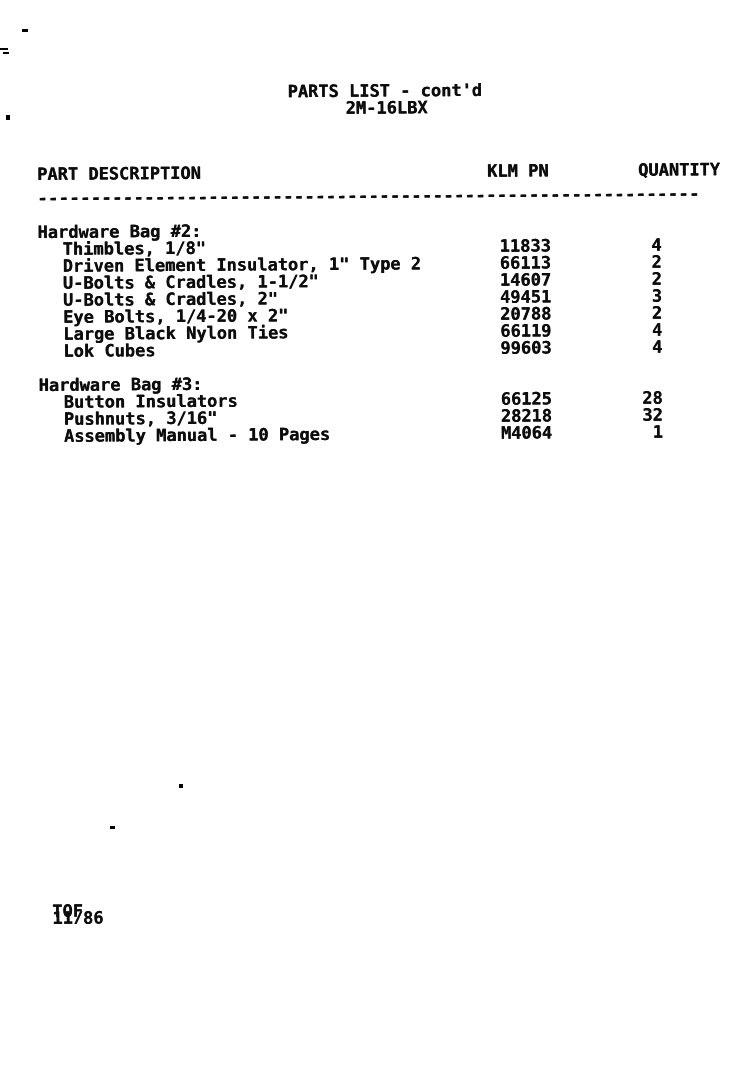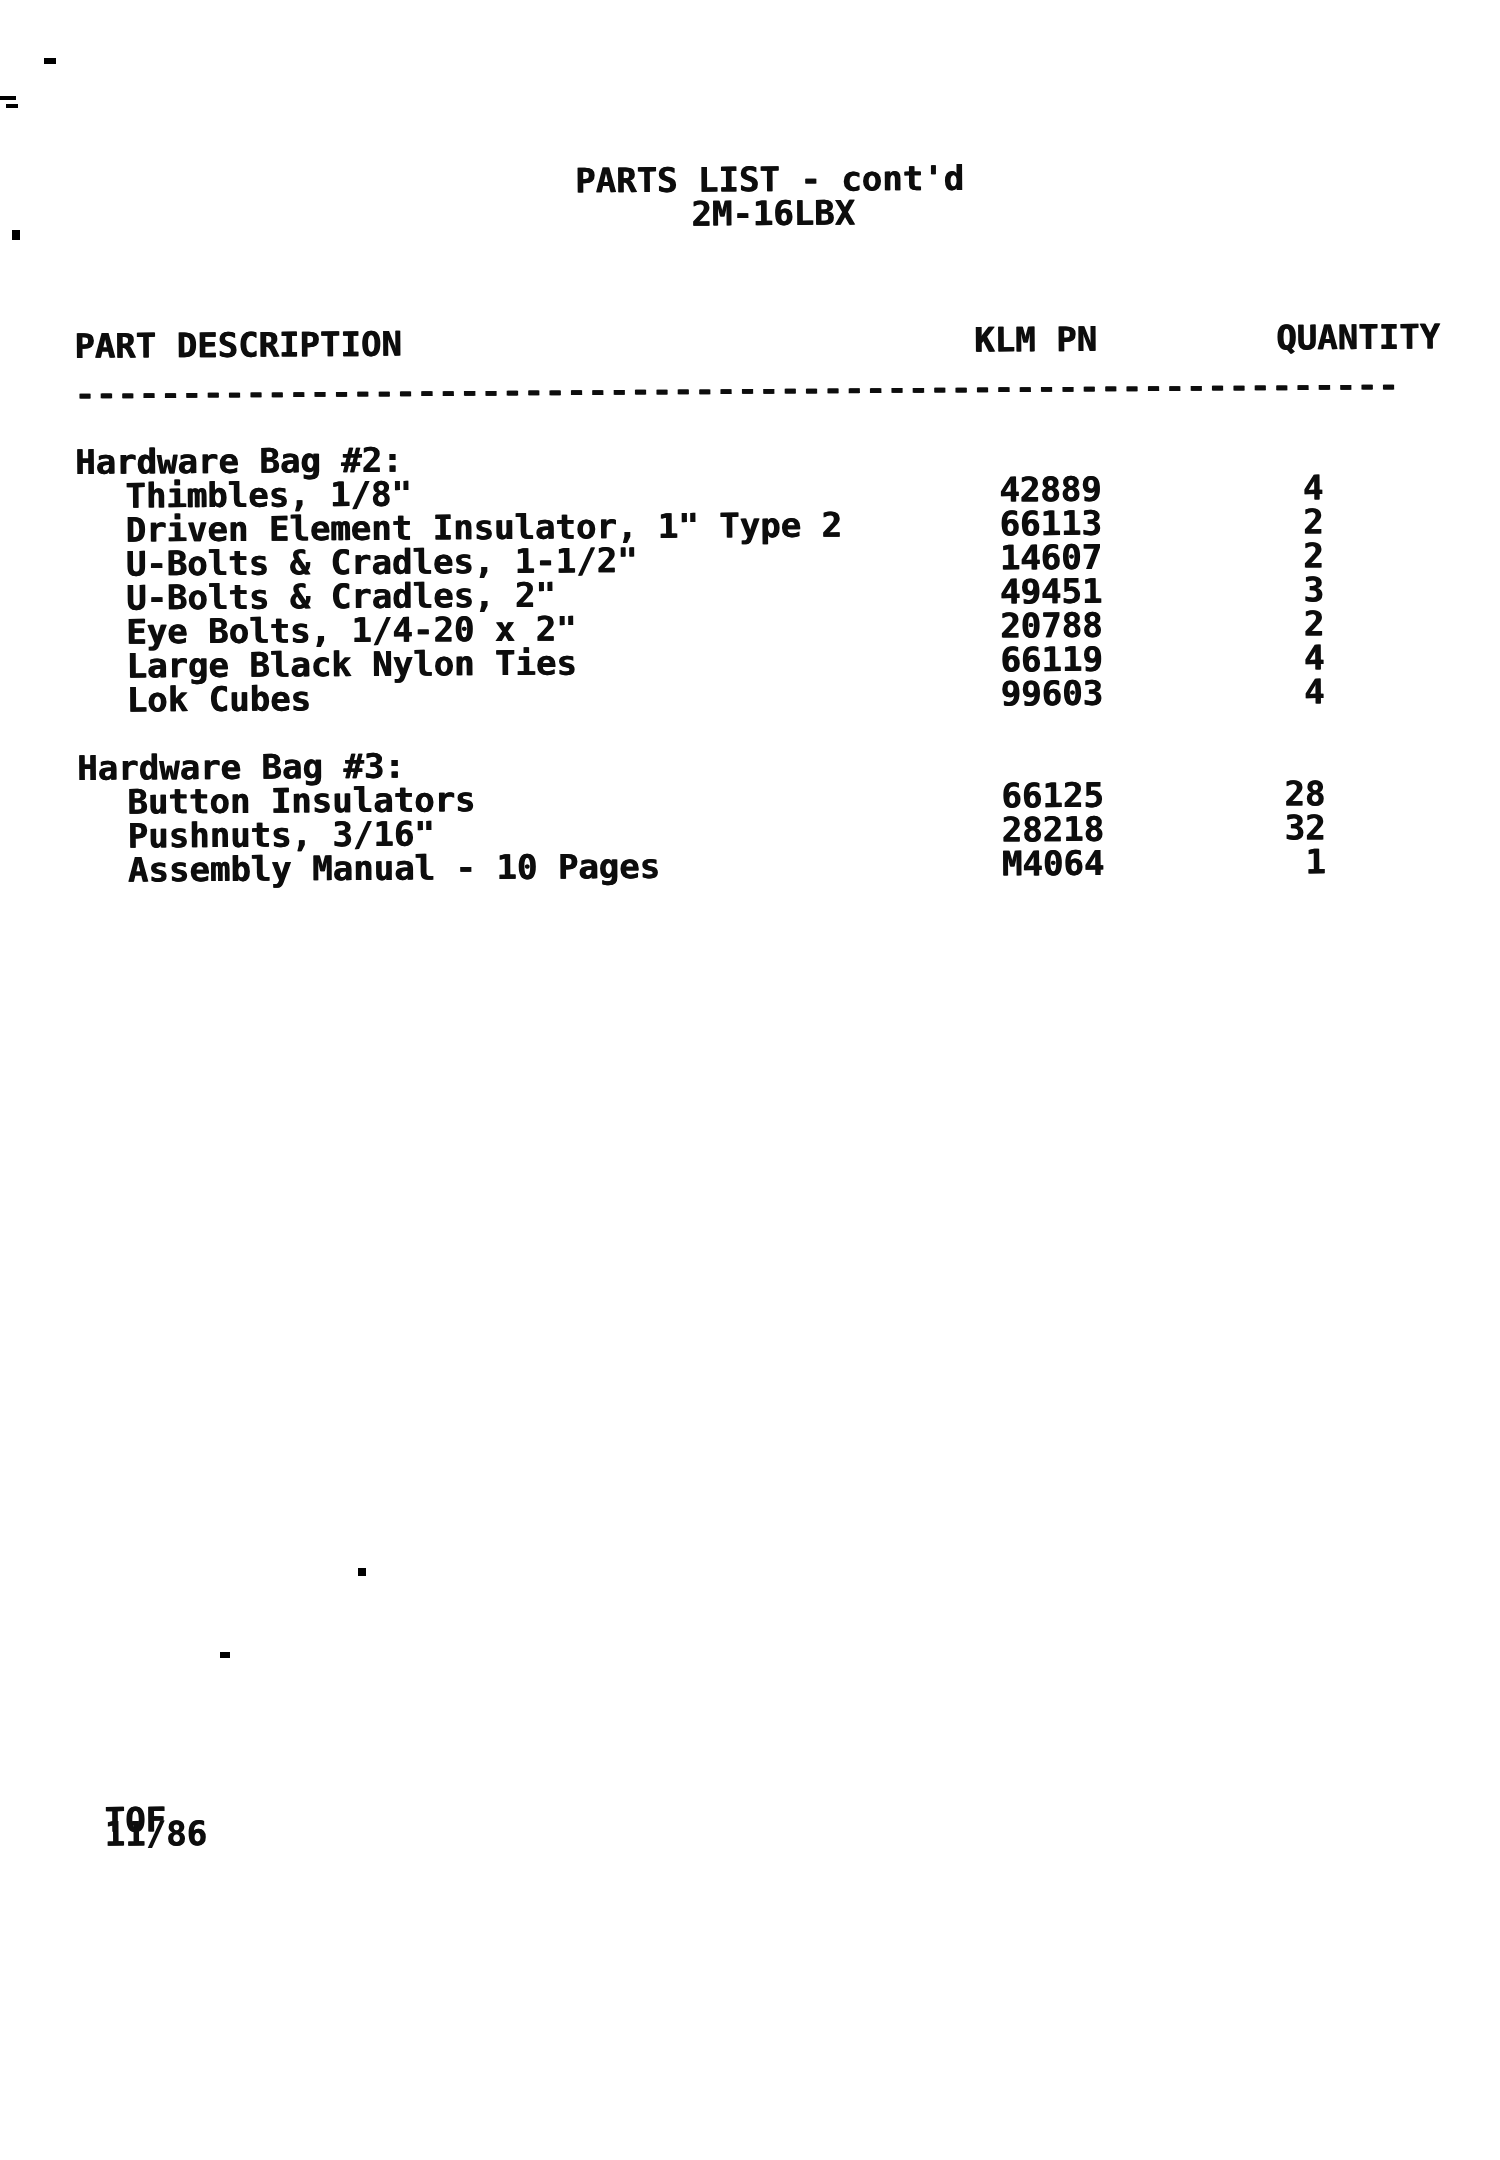--- a/index.html
+++ b/index.html
@@ -80,21 +80,21 @@
       <div class="header-row">
         <span class="h-desc">PART DESCRIPTION</span>
         <span class="h-pn">KLM PN</span>
         <span class="h-qty">QUANTITY</span>
       </div>
       <div class="divider">--------------------------------------------------------------</div>
       <div>
           <div class="section-title">Hardware Bag #2:</div>
           <div class="row">
             <span class="desc">Thimbles, 1/8"</span>
-            <span class="pn">42889</span>
+            <span class="pn">11833</span>
             <span class="qty">4</span>
           </div>
           <div class="row">
             <span class="desc">Driven Element Insulator, 1" Type 2</span>
             <span class="pn">66113</span>
             <span class="qty">2</span>
           </div>
           <div class="row">
             <span class="desc">U-Bolts &amp; Cradles, 1-1/2"</span>
             <span class="pn">14607</span>

